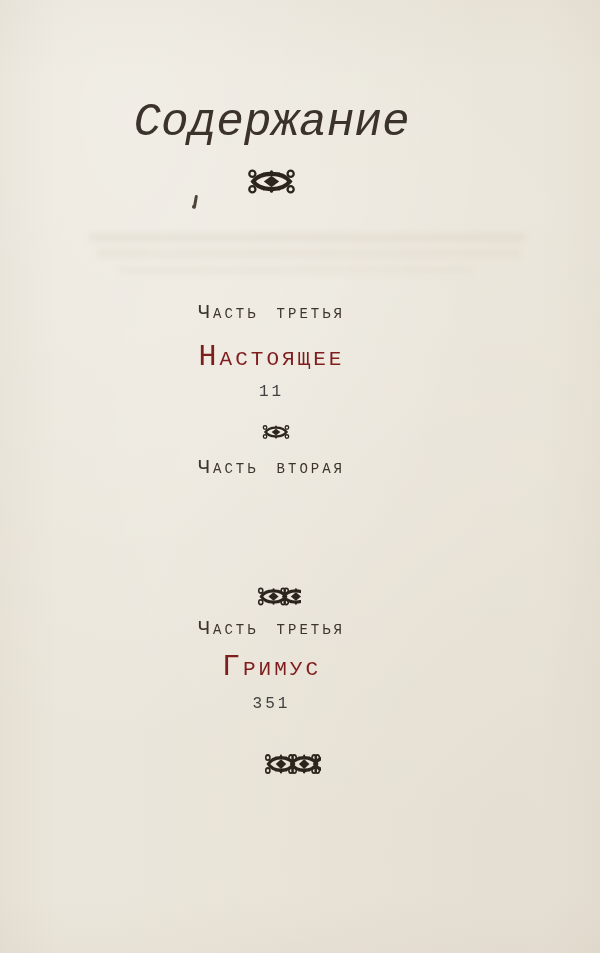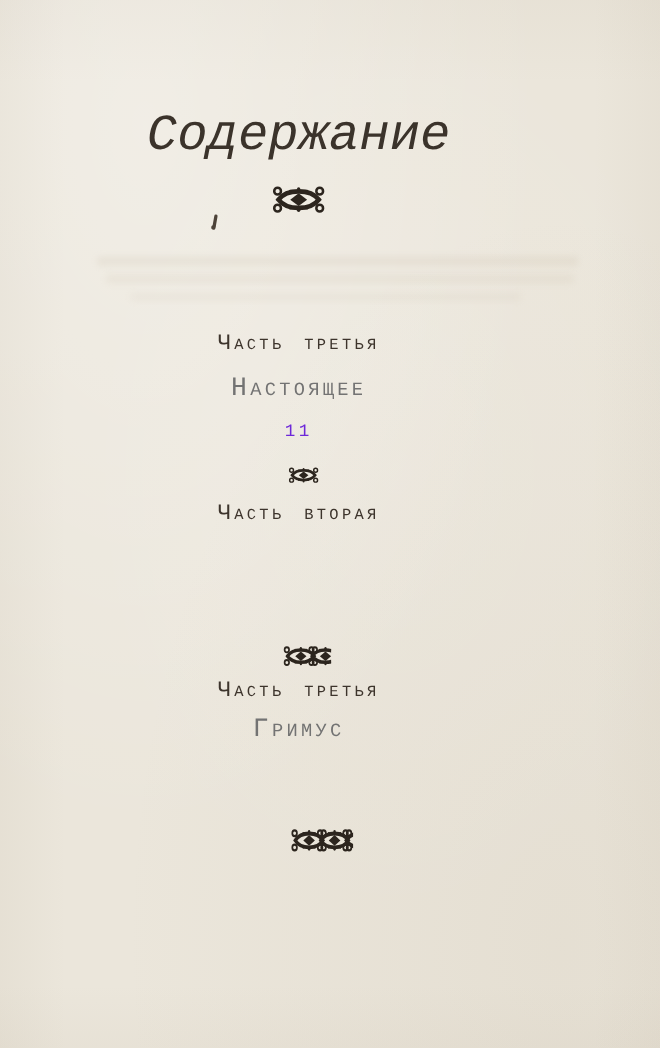--- a/index.html
+++ b/index.html
@@ -32,27 +32,27 @@
     font-size:46px;letter-spacing:0px;
     color:#3b332b;
   }
   .part-label{
     font-variant:small-caps;font-variant-caps:small-caps;
     font-size:20px;letter-spacing:3px;word-spacing:3px;
     color:#3d342c;
   }
   .part-title{
     font-variant:small-caps;font-variant-caps:small-caps;
-    font-size:24px;letter-spacing:3px;
-    color:#737373;
+    font-size:30px;letter-spacing:3px;
+    color:#7f1d1d;
   }
   .page-number{
     font-size:16px;letter-spacing:3px;
     font-feature-settings:"onum" 1;
-    color:#6d28d9;
+    color:#404040;
   }
   .orn-row{display:flex;justify-content:center;}
   .orn{color:#2c251e;display:block;}
   
   .ghost{
     position:absolute;background:#c2b49e;border-radius:4px;
     filter:blur(3px);pointer-events:none;
   }
   .ghost-1{left:88px;top:233px;width:438px;height:9px;opacity:.17;}
   .ghost-2{left:96px;top:249px;width:426px;height:9px;opacity:.13;}
@@ -118,20 +118,21 @@
 
   <div class="row orn-row" style="top:585px;margin-left:2px">
     <svg class="orn" width="55" height="23" viewBox="0 0 108 40" preserveAspectRatio="none">
       <use href="#eye-motif"></use>
         <use href="#eye-motif" x="44"></use>
     </svg>
   </div>
 
   <div class="row part-label" style="top:619px">Часть третья</div>
   <div class="row part-title" style="top:652px">Гримус</div>
+  <div class="row page-number" style="top:696px">351</div>
 
   <div class="row orn-row" style="top:751px;margin-left:9px">
     <svg class="orn" width="80" height="26" viewBox="0 0 152 40" preserveAspectRatio="none">
       <use href="#eye-motif"></use>
         <use href="#eye-motif" x="44"></use>
         <use href="#eye-motif" x="88"></use>
     </svg>
   </div>
 
 </div>

